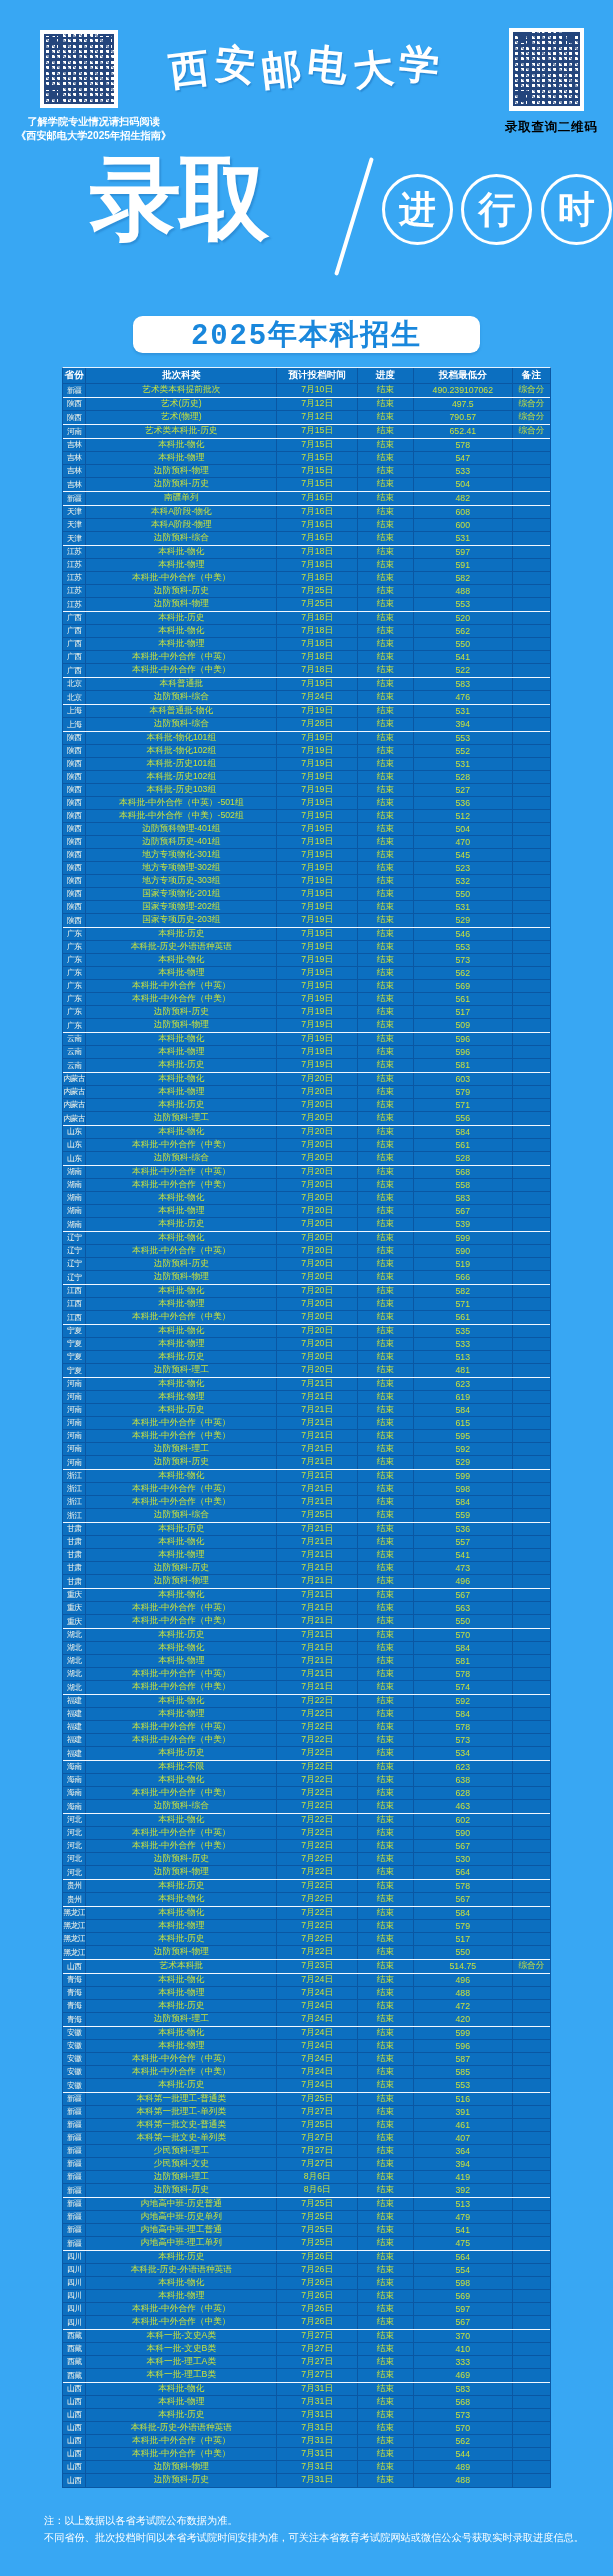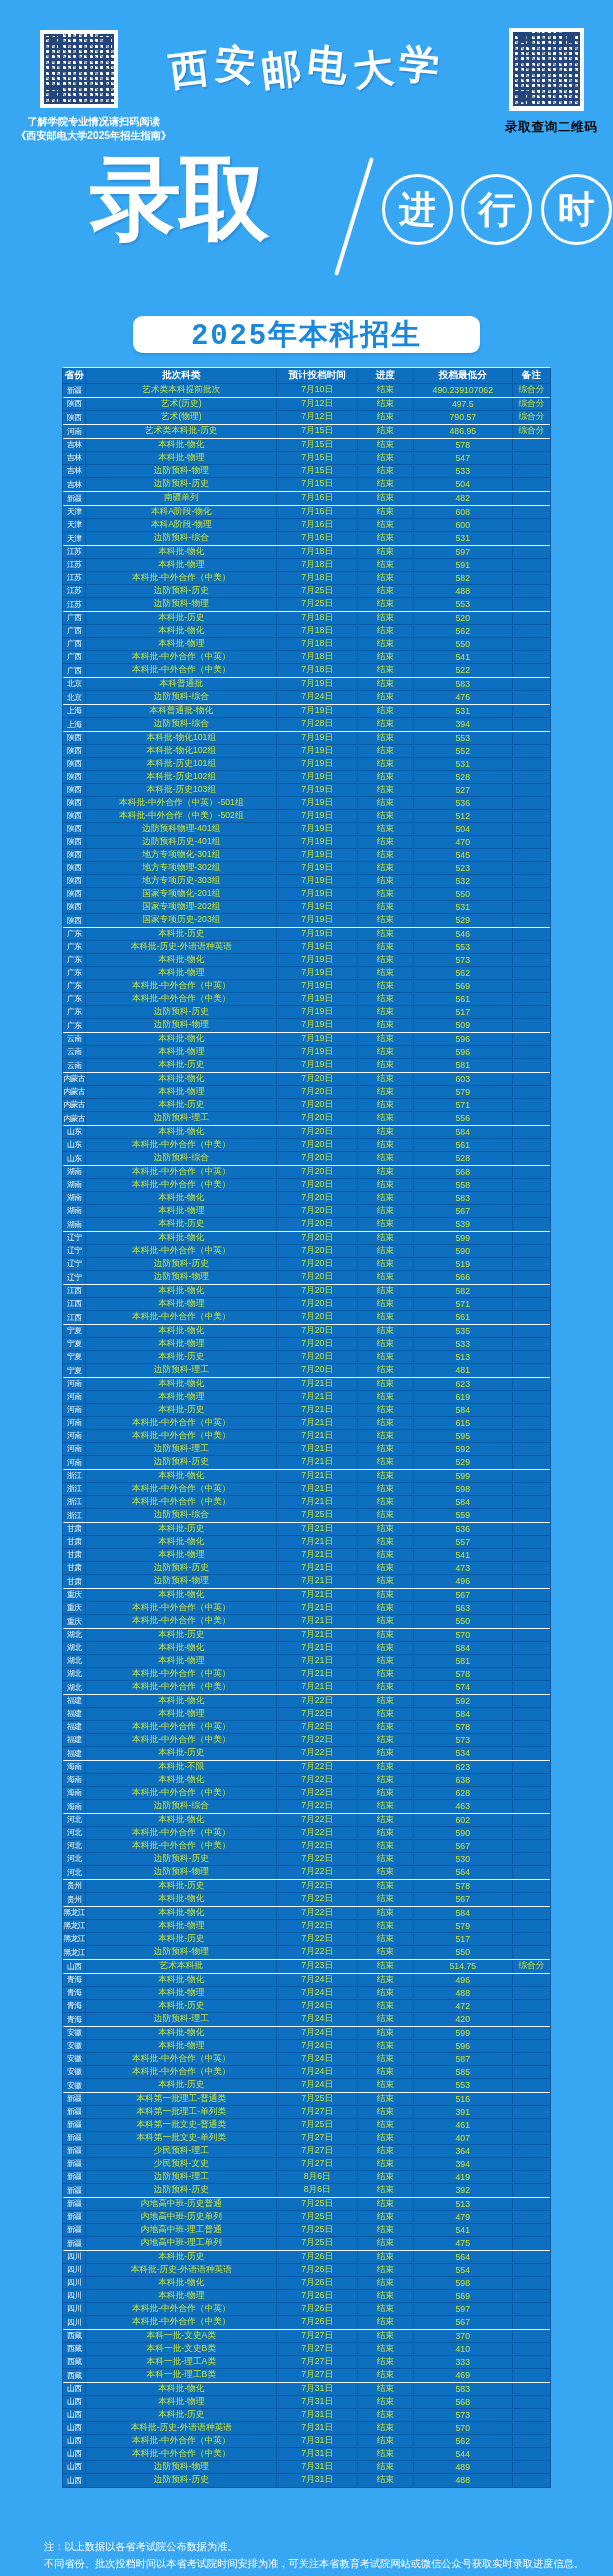--- a/index.html
+++ b/index.html
@@ -89,21 +89,21 @@
     overflow:hidden;white-space:nowrap;
   }
   .cell:last-child{border-right:none;}
   .c0{width:4.8%;}.c1{width:39.2%;}.c2{width:16.6%;}.c3{width:11.4%;}.c4{width:20.4%;}.c5{width:7.6%;}
   .throw .cell{color:#ffffff;font-weight:700;font-size:9.6px;}
   .prov{color:#f7f7ea;font-size:7.8px;letter-spacing:-0.6px;font-weight:500;}
   .val{color:#c9e23c;font-size:8.7px;}
   
   .footer{
     position:absolute;left:44px;top:2512px;width:563px;
-    color:#fff;font-size:10.2px;line-height:17px;font-weight:500;margin-top:26px;
+    color:#fff;font-size:10.2px;line-height:17px;font-weight:500;
   }
 </style>
 </head>
 <body>
 
 <div class="qr qr-left">
   <div class="qr-grid">
     <div class="fd tl"></div>
     <div class="fd tr"></div>
     <div class="fd bl"></div>
@@ -175,21 +175,21 @@
         <div class="cell c4 val">790.57</div>
         <div class="cell c5 val">综合分</div>
       </div>
     </div>
     <div class="tgroup">
       <div class="trow">
         <div class="cell c0 prov">河南</div>
         <div class="cell c1 val">艺术类本科批-历史</div>
         <div class="cell c2 val">7月15日</div>
         <div class="cell c3 val">结束</div>
-        <div class="cell c4 val">486.95</div>
+        <div class="cell c4 val">652.41</div>
         <div class="cell c5 val">综合分</div>
       </div>
     </div>
     <div class="tgroup">
       <div class="trow">
         <div class="cell c0 prov">吉林</div>
         <div class="cell c1 val">本科批-物化</div>
         <div class="cell c2 val">7月15日</div>
         <div class="cell c3 val">结束</div>
         <div class="cell c4 val">578</div>

